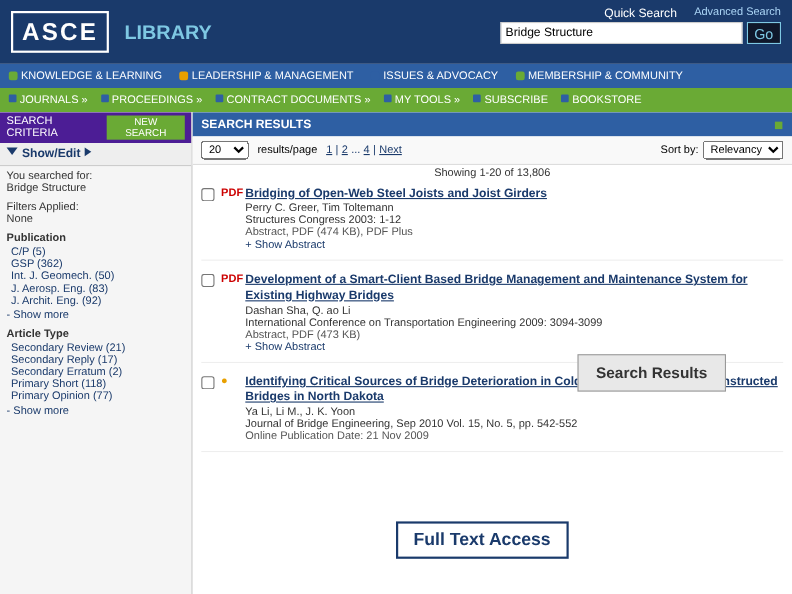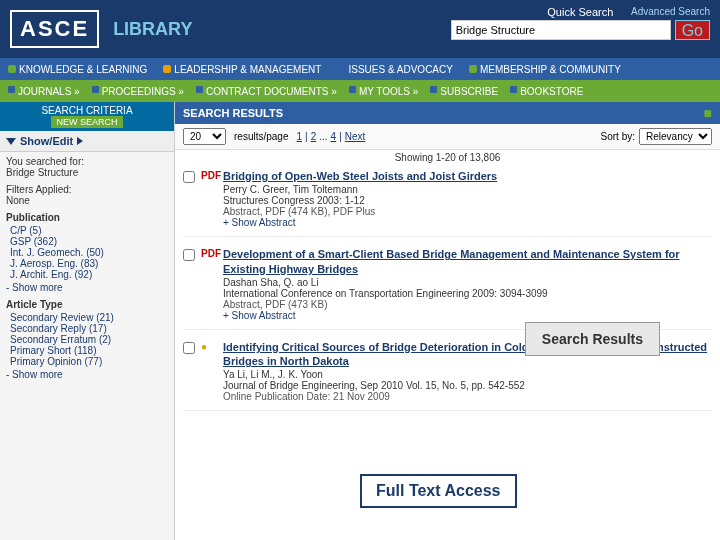--- a/index.html
+++ b/index.html
@@ -9,42 +9,42 @@
     #header { background: #1a3a6b; height: 58px; display: flex; align-items: center; padding: 0 10px; position: relative; }
     #logo-area { display: flex; align-items: center; }
     #logo-box { background: #1a3a6b; border: 2px solid #fff; padding: 4px 8px; margin-right: 8px; }
     #logo-asce { color: #fff; font-size: 22px; font-weight: 900; letter-spacing: 2px; }
     #logo-library { color: #7ec8e3; font-size: 18px; font-weight: bold; margin-left: 6px; }
 
     #quick-search-area { position: absolute; right: 10px; top: 6px; }
     #qs-label { color: #fff; font-size: 11px; text-align: center; margin-bottom: 2px; }
     #qs-row { display: flex; align-items: center; gap: 4px; }
     #qs-input { width: 220px; height: 20px; border: 1px solid #ccc; padding: 2px 4px; font-size: 11px; }
-    #qs-go { background: #b91c1c; border: 1px solid #7ec8e3; color: #7ec8e3; font-size: 16px; padding: 1px 6px; cursor: pointer; height: 20px; }
+    #qs-go { background: #0f172a; border: 1px solid #7ec8e3; color: #7ec8e3; font-size: 13px; padding: 1px 6px; cursor: pointer; height: 20px; }
     #adv-search { color: #aad4f5; font-size: 10px; position: absolute; right: 0; top: 0; cursor: pointer; }
 
     
     #nav-top { background: #2e5fa3; height: 22px; display: flex; align-items: center; padding: 0 8px; gap: 16px; }
     .nav-top-item { color: #fff; font-size: 10px; display: flex; align-items: center; gap: 3px; cursor: pointer; }
     .nav-top-dot { width: 8px; height: 8px; border-radius: 2px; display: inline-block; }
 
     
     #nav-bottom { background: #6aaa35; height: 22px; display: flex; align-items: center; padding: 0 8px; gap: 12px; }
     .nav-bottom-item { color: #fff; font-size: 10px; display: flex; align-items: flex-start; gap: 3px; cursor: pointer; }
     .nav-dot-green { width: 7px; height: 7px; background: #2e5fa3; border-radius: 1px; display: inline-block; }
 
     
     #main { display: flex; height: calc(540px - 58px - 22px - 22px); }
 
     
     #sidebar { width: 175px; background: #f5f5f5; border-right: 1px solid #ccc; padding: 0; flex-shrink: 0; overflow-y: auto; }
-    #search-criteria-bar { background: #0369a1; color: #fff; font-size: 10px; padding: 3px 6px; display: flex; align-items: center; justify-content: flex-end; flex-direction: column; }
+    #search-criteria-bar { background: #4c1d95; color: #fff; font-size: 10px; padding: 3px 6px; display: flex; align-items: center; justify-content: flex-end; }
     #new-search-btn { background: #6aaa35; color: #fff; font-size: 9px; padding: 1px 5px; border: none; cursor: pointer; }
 
-    #show-edit { display: flex; align-items: center; gap: 4px; padding: 4px 6px; background: #eee; border-bottom: 1px solid #ccc; }
+    #show-edit { display: flex; align-items: flex-start; gap: 4px; padding: 4px 6px; background: #eee; border-bottom: 1px solid #ccc; }
     .triangle { width: 0; height: 0; border-left: 5px solid transparent; border-right: 5px solid transparent; border-top: 7px solid #1a3a6b; display: inline-block; }
     .triangle-sm { width: 0; height: 0; border-top: 4px solid transparent; border-bottom: 4px solid transparent; border-left: 6px solid #1a3a6b; display: inline-block; }
     #show-edit-label { color: #1a3a6b; font-size: 11px; font-weight: bold; }
 
     #search-filter { background: #1a3a6b; color: #fff; font-size: 10px; font-weight: bold; padding: 3px 6px; margin-top: 4px; }
     #filter-content { padding: 4px 6px; font-size: 10px; color: #333; }
     .filter-section { margin-bottom: 6px; }
     .filter-title { font-weight: bold; color: #333; margin-bottom: 2px; }
     .filter-item { color: #1a3a6b; margin-left: 4px; cursor: pointer; }
     .filter-show-more { color: #1a3a6b; font-size: 10px; cursor: pointer; margin-top: 2px; }

